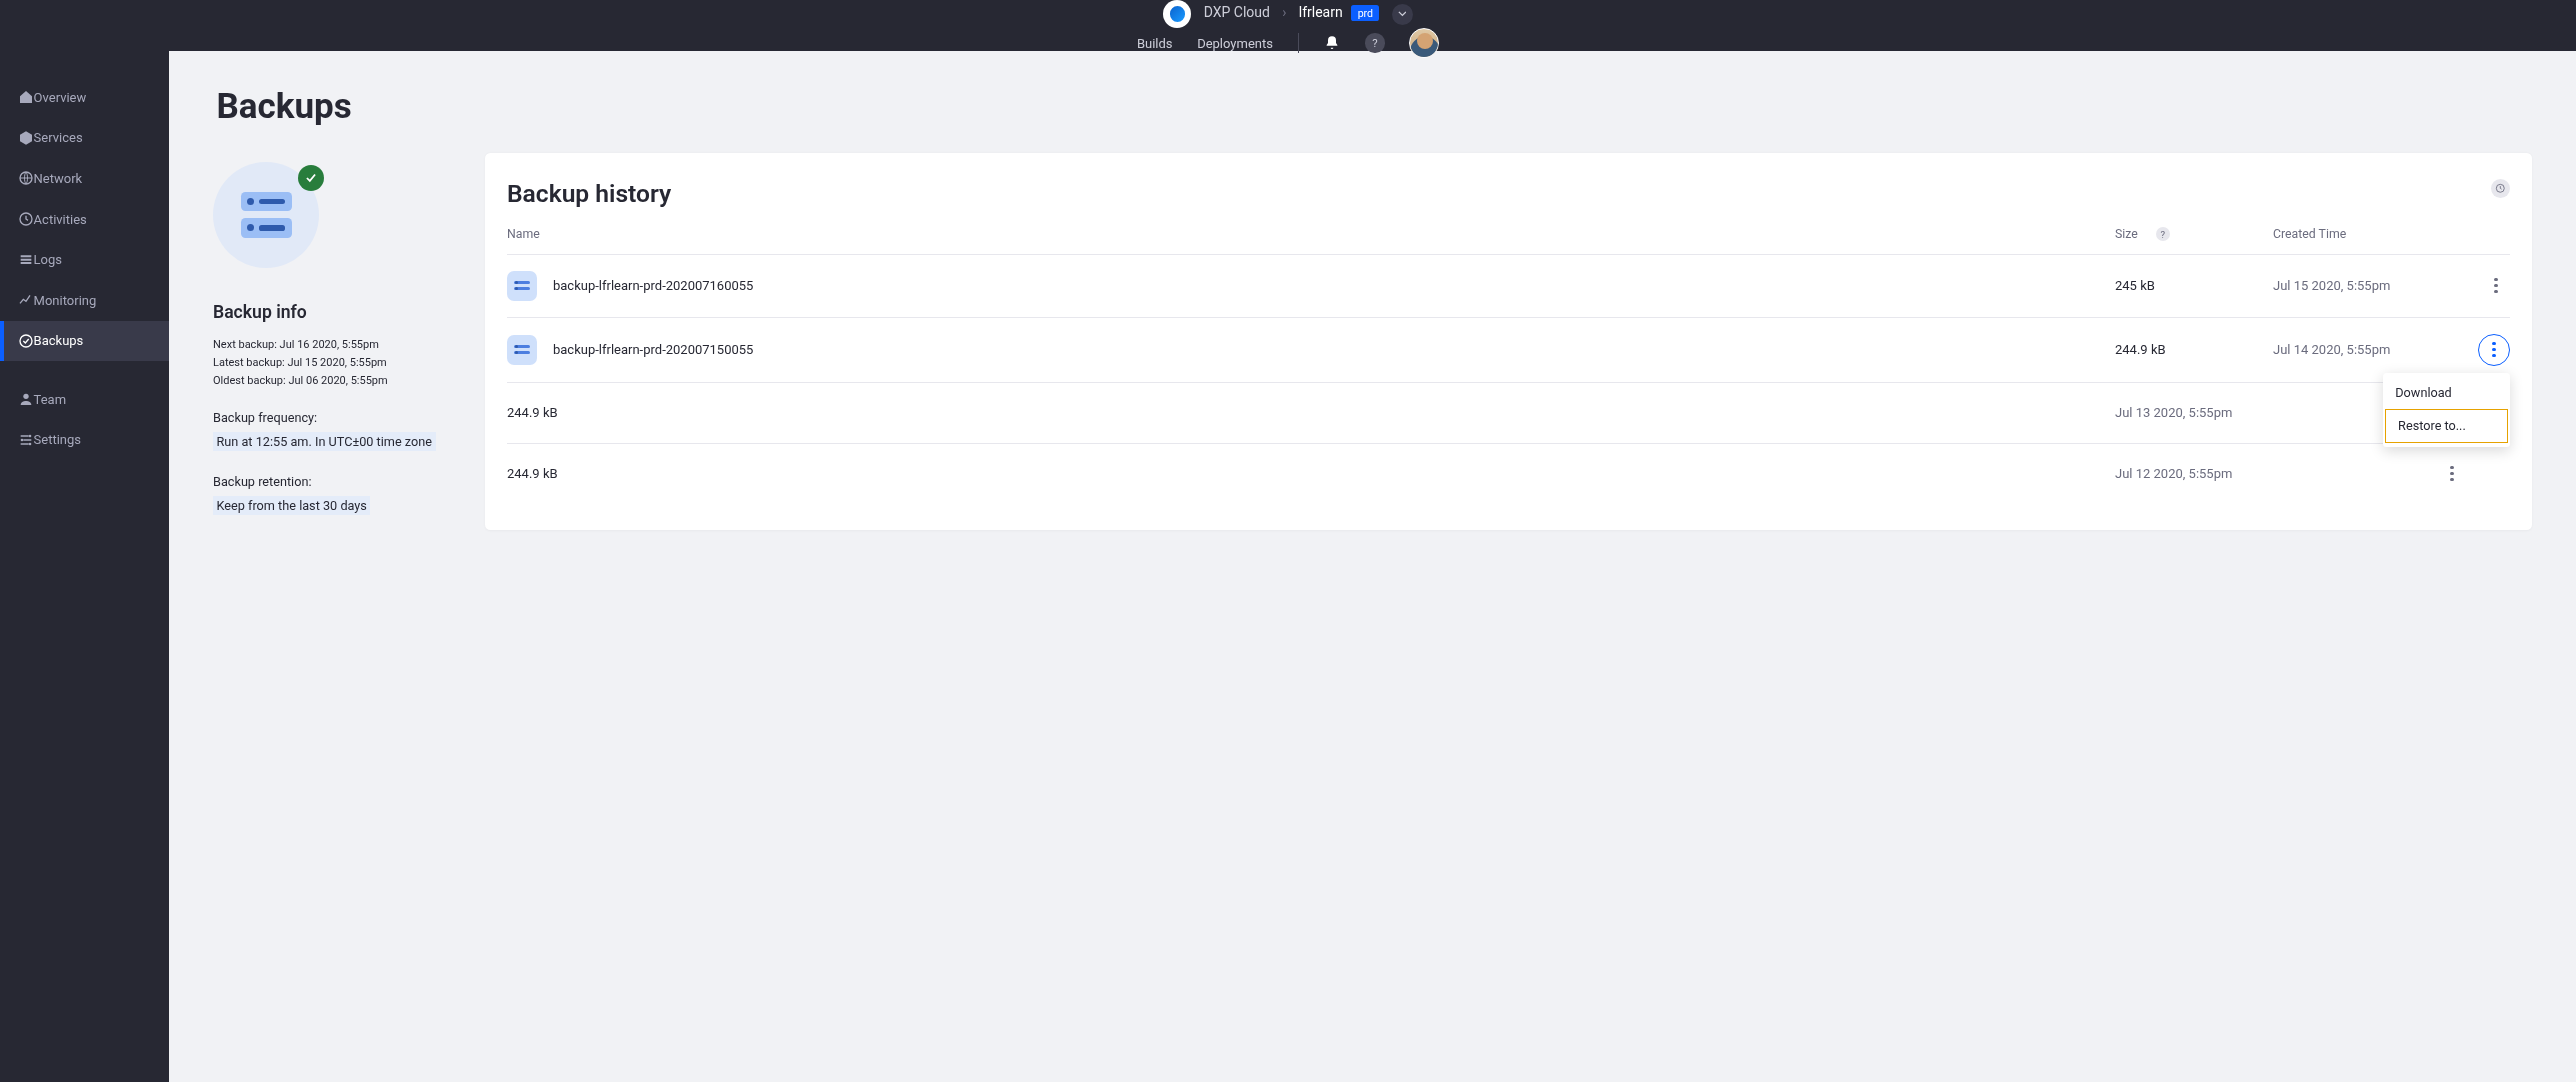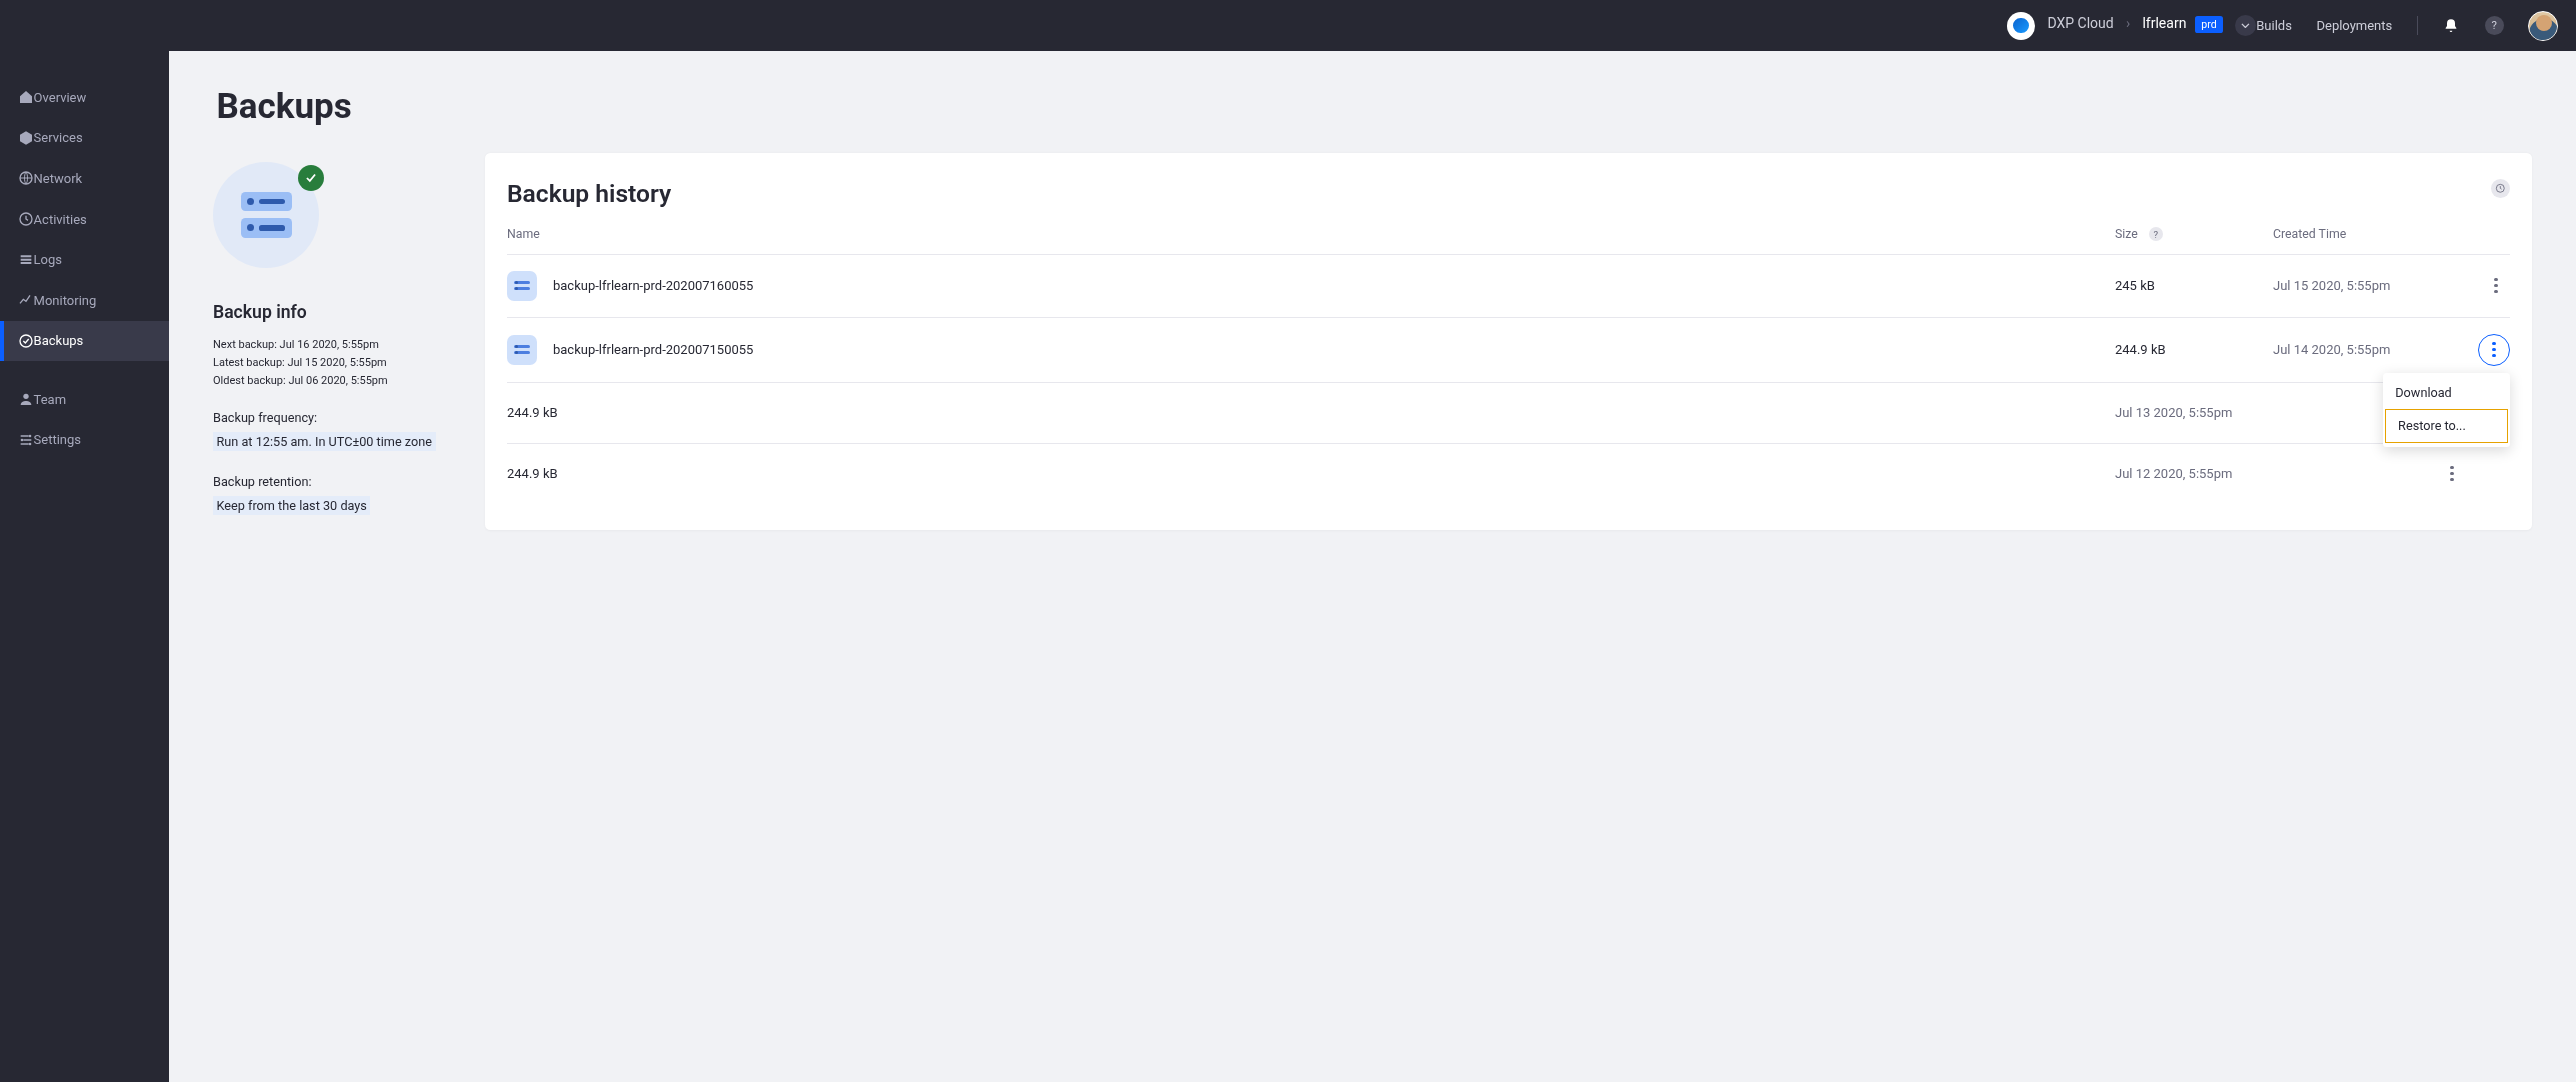--- a/index.html
+++ b/index.html
@@ -1,18 +1,18 @@
 <!DOCTYPE html>
 <html style="font-size:14px"><head>
 <meta charset="utf-8">
 <style>
 * { margin: 0; padding: 0; box-sizing: border-box; }
 body { font-family: -apple-system, BlinkMacSystemFont, "Segoe UI", Roboto, sans-serif; background: #f1f2f5; color: #272833; overflow-x: hidden; }
 
-.topbar { background: #272833; height: 51px; display: flex; align-items: center; padding: 0 17.6px; color: #fff; justify-content: flex-end; }
+.topbar { background: #272833; height: 51px; display: flex; align-items: center; padding: 0 17.6px; color: #fff; justify-content: flex-start; flex-direction: column; }
 .topbar-left { display: flex; align-items: center; gap: 12.3px; }
 .logo-circle { width: 28px; height: 28px; border-radius: 50%; background: #fff; display:flex; align-items:center; justify-content:center; }
 .logo-inner { width: 19.3px; height: 19.3px; border-radius: 50%; background: linear-gradient(135deg,#0b63ce,#1a9bff); border:2.6px solid #fff; }
 .crumb { font-size: 14px; color: #cdced9; }
 .crumb .sep { margin: 0 8.8px; color: #6b6c7e; }
 .crumb .proj { color: #fff; }
 .env-badge { background: #0b5fff; color: #fff; font-size: 10.6px; padding: 1.8px 6.2px; border-radius: 2.6px; margin-left: 5.3px; }
 .env-caret { width: 21px; height: 21px; border-radius: 50%; background: #393a4a; display: inline-flex; align-items: center; justify-content: center; margin-left: 8.8px; cursor: pointer; }
 .topbar-right { display: flex; align-items: center; gap: 24.6px; }
 .top-link { color: #cdced9; font-size: 13px; cursor: pointer; }
@@ -47,21 +47,21 @@
 .info-hl { background: #e4ecf9; padding: 1.8px 3.5px; font-size: 12.7px; display:inline-block; }
 
 .history-card { flex: 1; background: #fff; border-radius: 5.3px; padding: 26px 22px; box-shadow: 0 0.9px 2.6px rgba(0,0,0,0.04); position: relative; }
 .history-head { display:flex; justify-content:space-between; align-items:flex-start; }
 .history-title { font-size: 24.6px; font-weight: 600; margin-bottom: 12.3px; }
 .history-desc { font-size: 12.7px; color: #6b6c7e; margin-bottom: 23px; }
 .clock-badge { width:19.3px; height:19.3px; border-radius:50%; background:#e7e7ed; display:flex; align-items:center; justify-content:center; }
 
 .tbl { width: 100%; }
 .tbl-head { display:grid; grid-template-columns: 1fr 158px 193px 44px; padding: 7px 0 12.3px; font-size:12.3px; color:#6b6c7e; }
-.tbl-head .size-col { display:flex; align-items:center; gap:11px; }
+.tbl-head .size-col { display:flex; align-items:center; gap:18px; }
 .q-badge { width:14px; height:14px; border-radius:50%; background:#e7e7ed; color:#6b6c7e; font-size:9.7px; display:flex; align-items:center; justify-content:center; }
 .tbl-row { display:grid; grid-template-columns: 1fr 158px 193px 44px; align-items:center; padding: 16px 0; border-top:0.9px solid #e7e7ed; font-size:13px; position:relative; }
 .name-cell { display:flex; align-items:center; gap:16px; }
 .row-icon { width:30px; height:30px; border-radius:7px; background:#cfe0fb; display:flex; flex-direction:column; gap:2.6px; align-items:center; justify-content:center; }
 .ri-line { width:16px; height:3.5px; border-radius:1.8px; background:#4c7ee0; display:flex; align-items:center;}
 .ri-line::before { content:''; width:3.5px; height:3.5px; border-radius:50%; background:#2e5aac; margin-right:1.8px; margin-left:0.9px;}
 .size-cell { color:#272833; }
 .time-cell { color:#6b6c7e; }
 .kebab { width:28px; height:28px; display:flex; flex-direction:column; gap:2.6px; align-items:center; justify-content:center; cursor:pointer; border-radius:50%; margin-left:auto;}
 .kebab.active { border:1.8px solid #0b5fff; width:32px; height:32px; }

